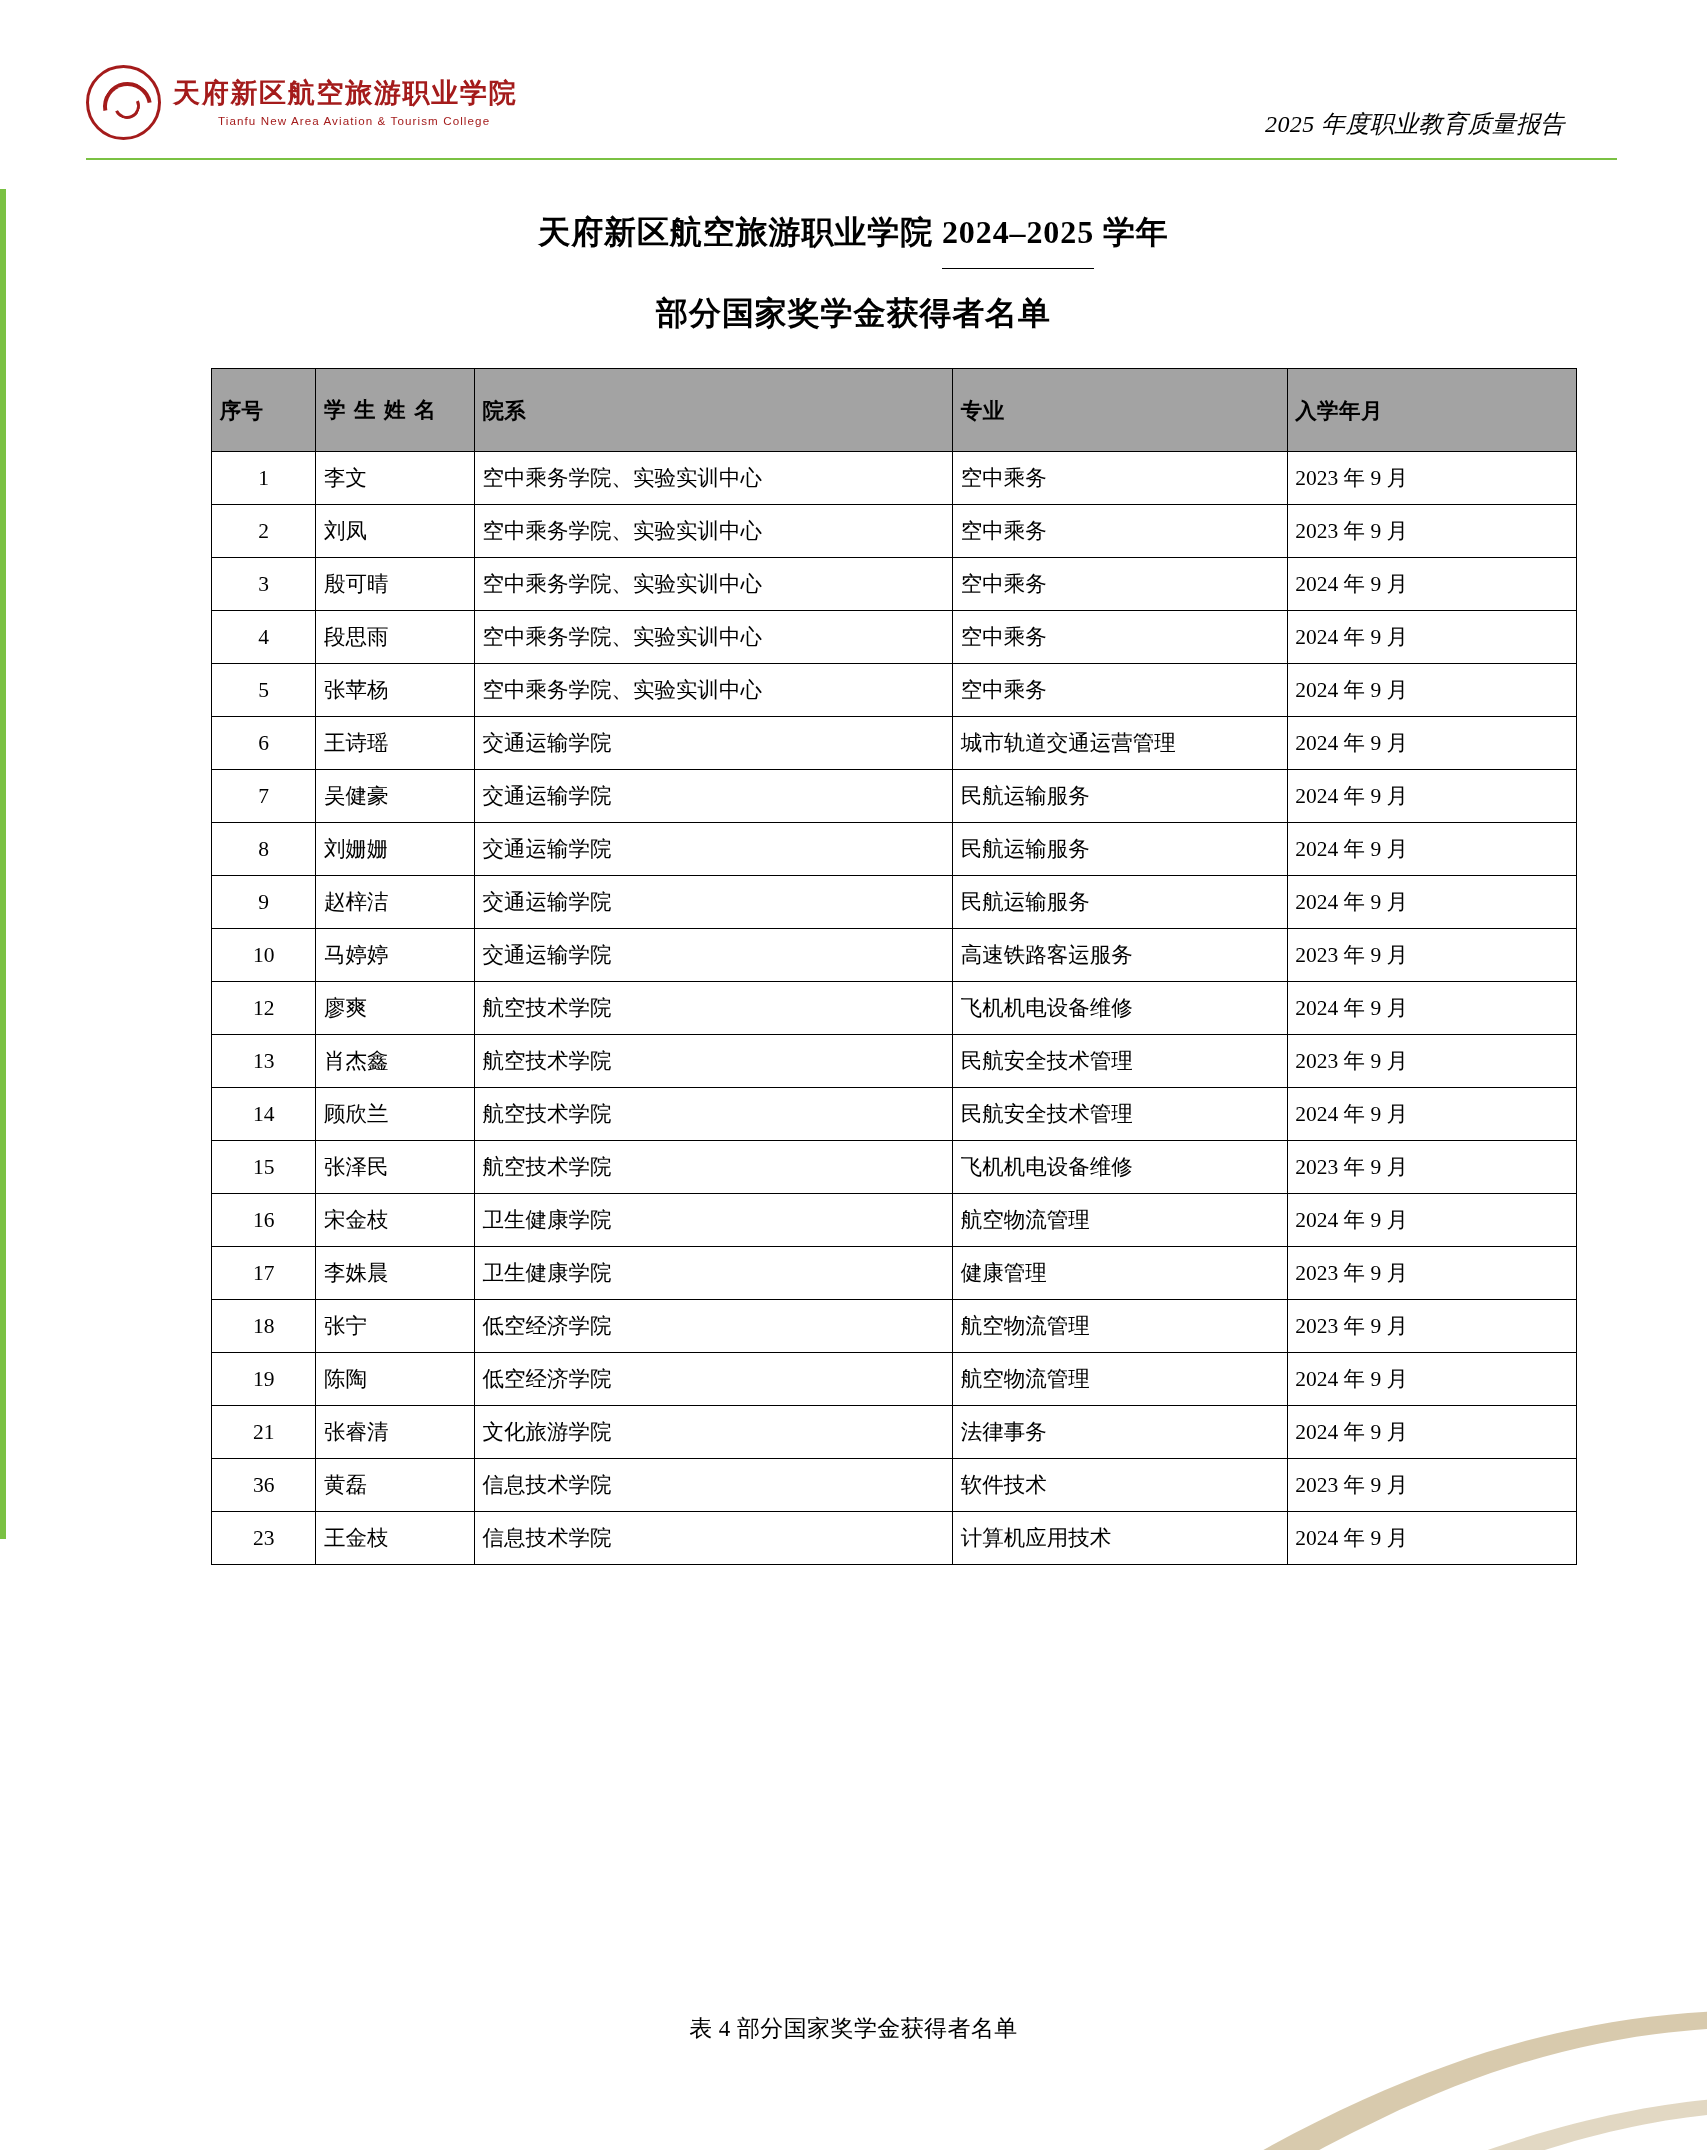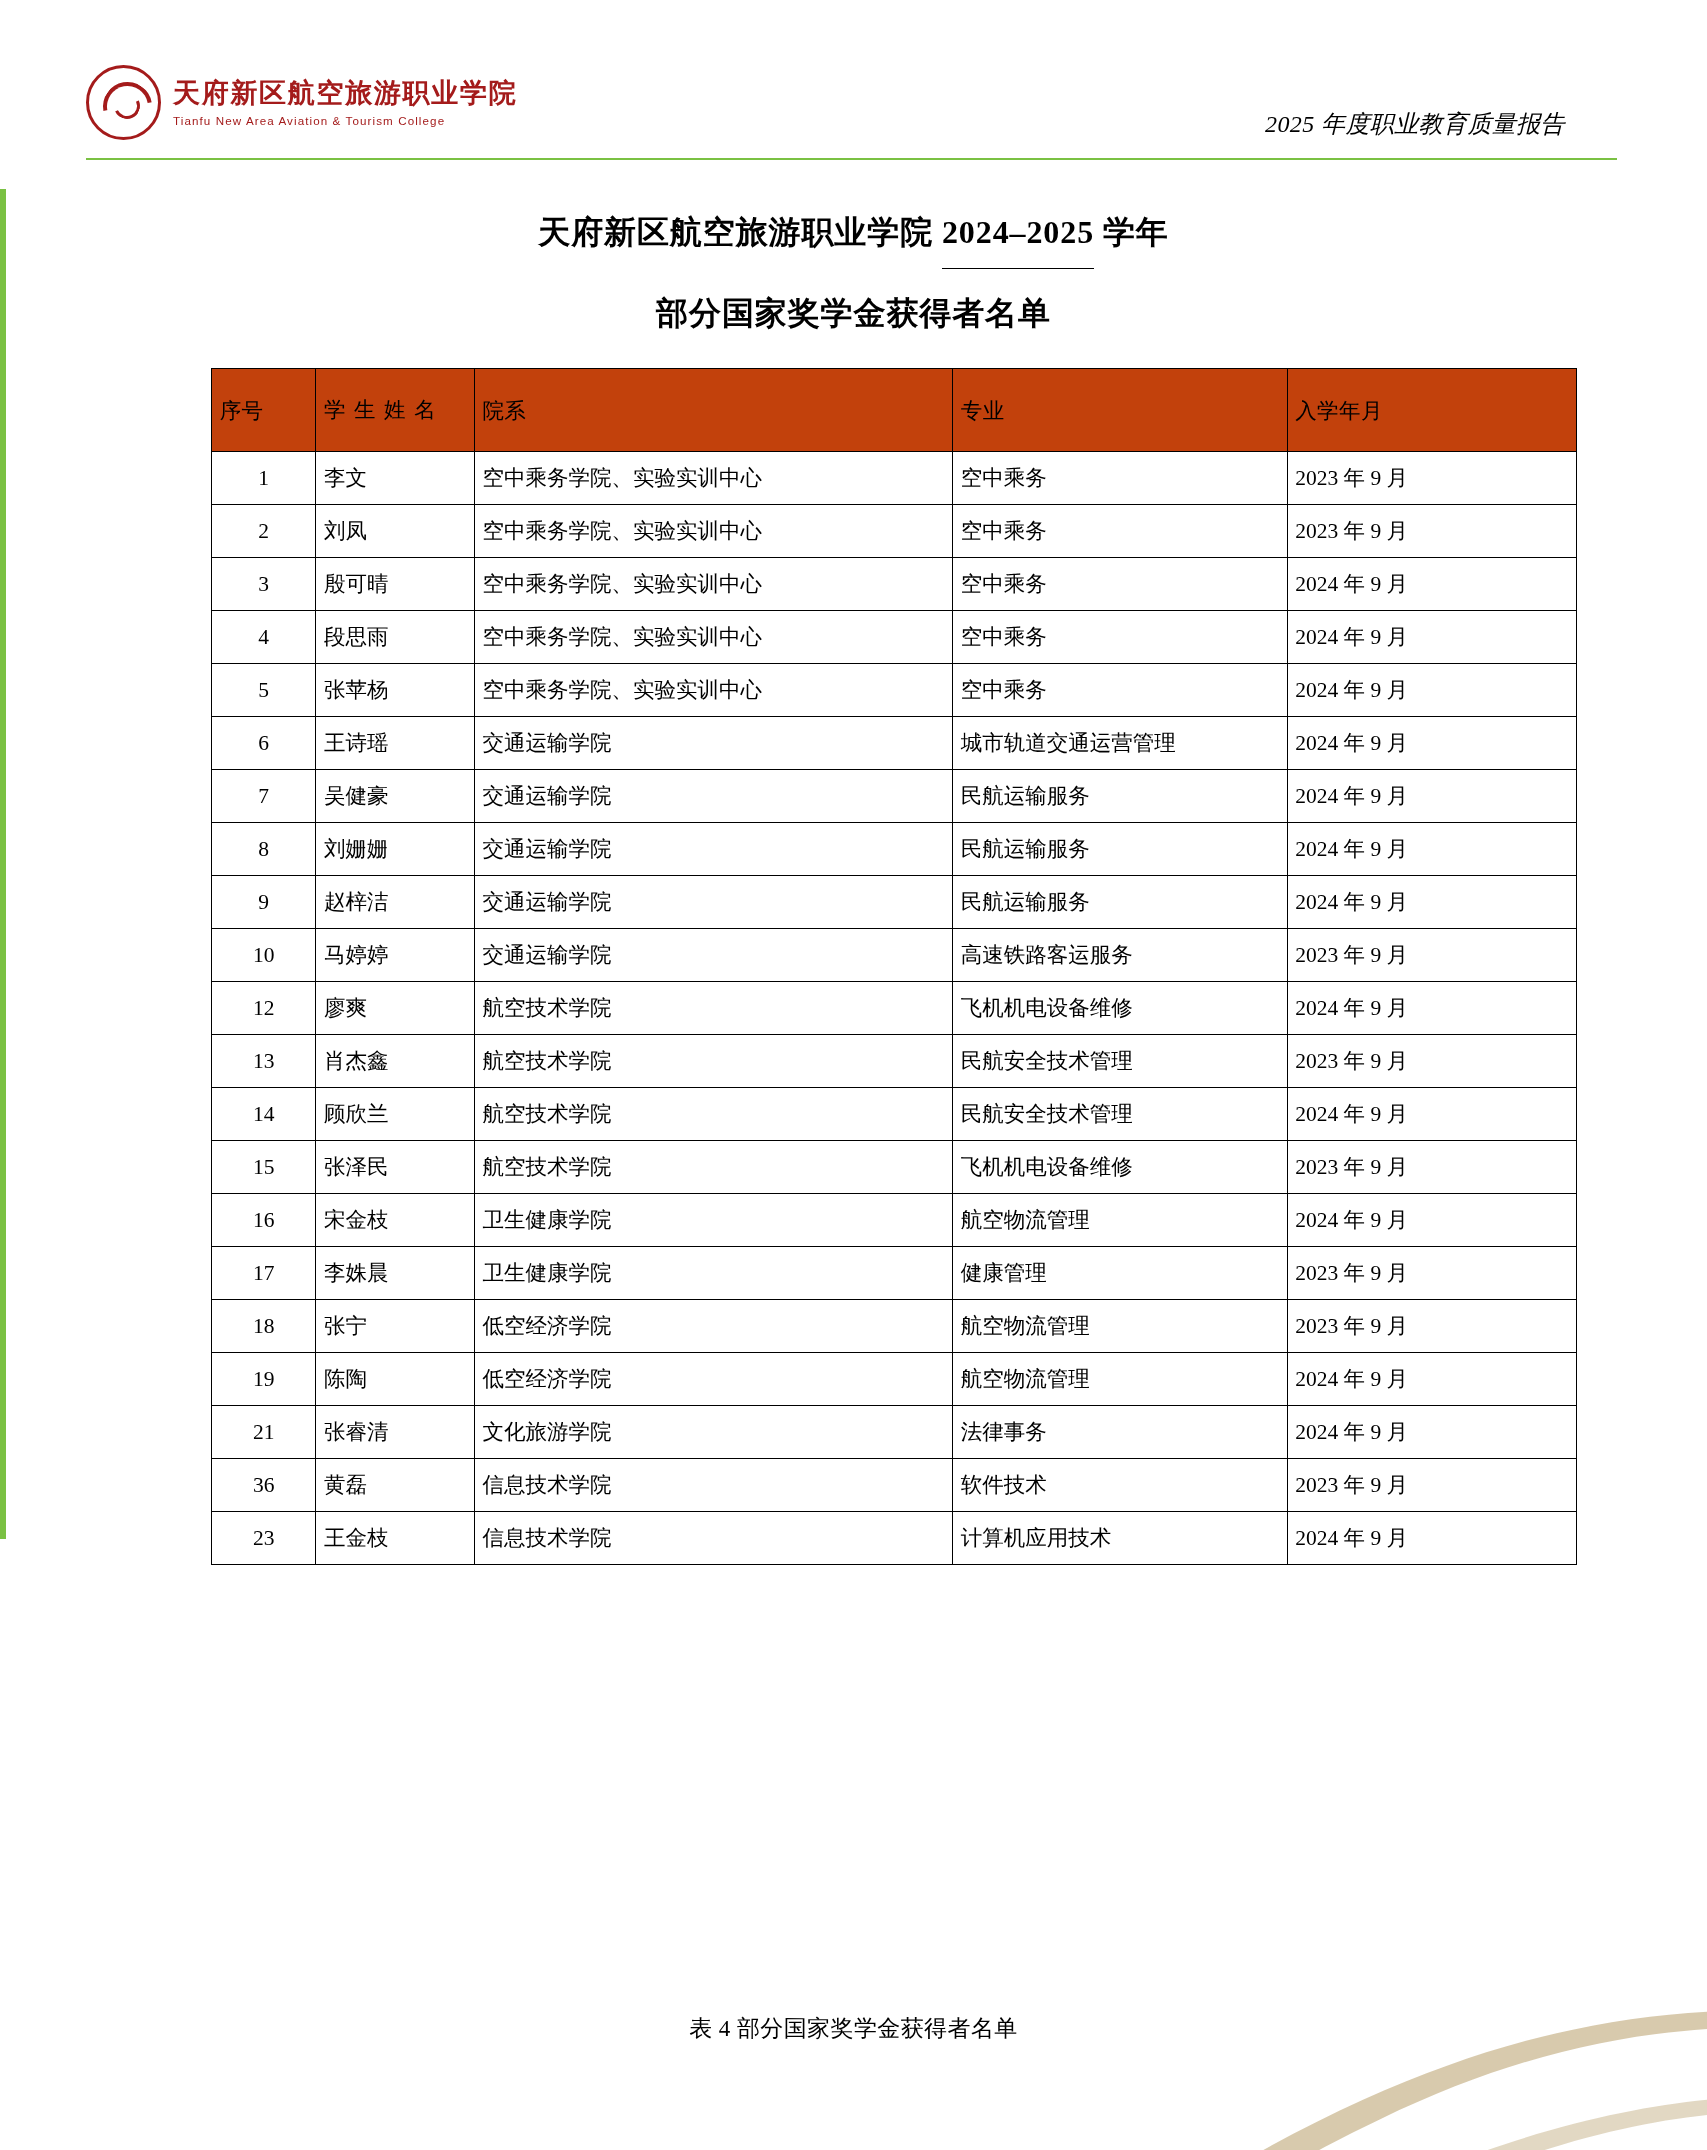--- a/index.html
+++ b/index.html
@@ -104,20 +104,21 @@
     line-height: 1.15;
     white-space: nowrap;
   }
   .logo-en {
     font-family: "Liberation Sans", sans-serif;
     font-size: 11.6px;
     color: #a41b1b;
     letter-spacing: 1.1px;
     margin-top: 4.3px;
     white-space: nowrap;
+    margin-left: 45px;
   }
   .header-right {
     position: absolute;
     right: 142px;
     top: 108px;
     font-size: 24px;
     font-family: "Liberation Serif", "DejaVu Serif", serif;
     color: #000000;
     white-space: nowrap;
     letter-spacing: 0.4px;
@@ -160,23 +161,23 @@
     table-layout: fixed;
     font-family: "Liberation Serif", "DejaVu Serif", serif;
   }
   table.names th, table.names td {
     border: 1.3px solid #000000;
     font-size: 21.5px;
     padding: 0 7.7px;
     vertical-align: middle;
   }
   table.names thead th {
-    background: #c2410c;
+    background: #a3a3a3;
     color: #000000;
-    font-weight: normal;
+    font-weight: bold;
     height: 82px;
     text-align: left;
     letter-spacing: 0.4px;
   }
   th.c-no   { width: 88px; text-align: center; }
   th.c-name { width: 142px; }
   th.c-dept { width: 462px; }
   th.c-major{ width: 318px; }
   th.c-date { width: 273px; }
 

